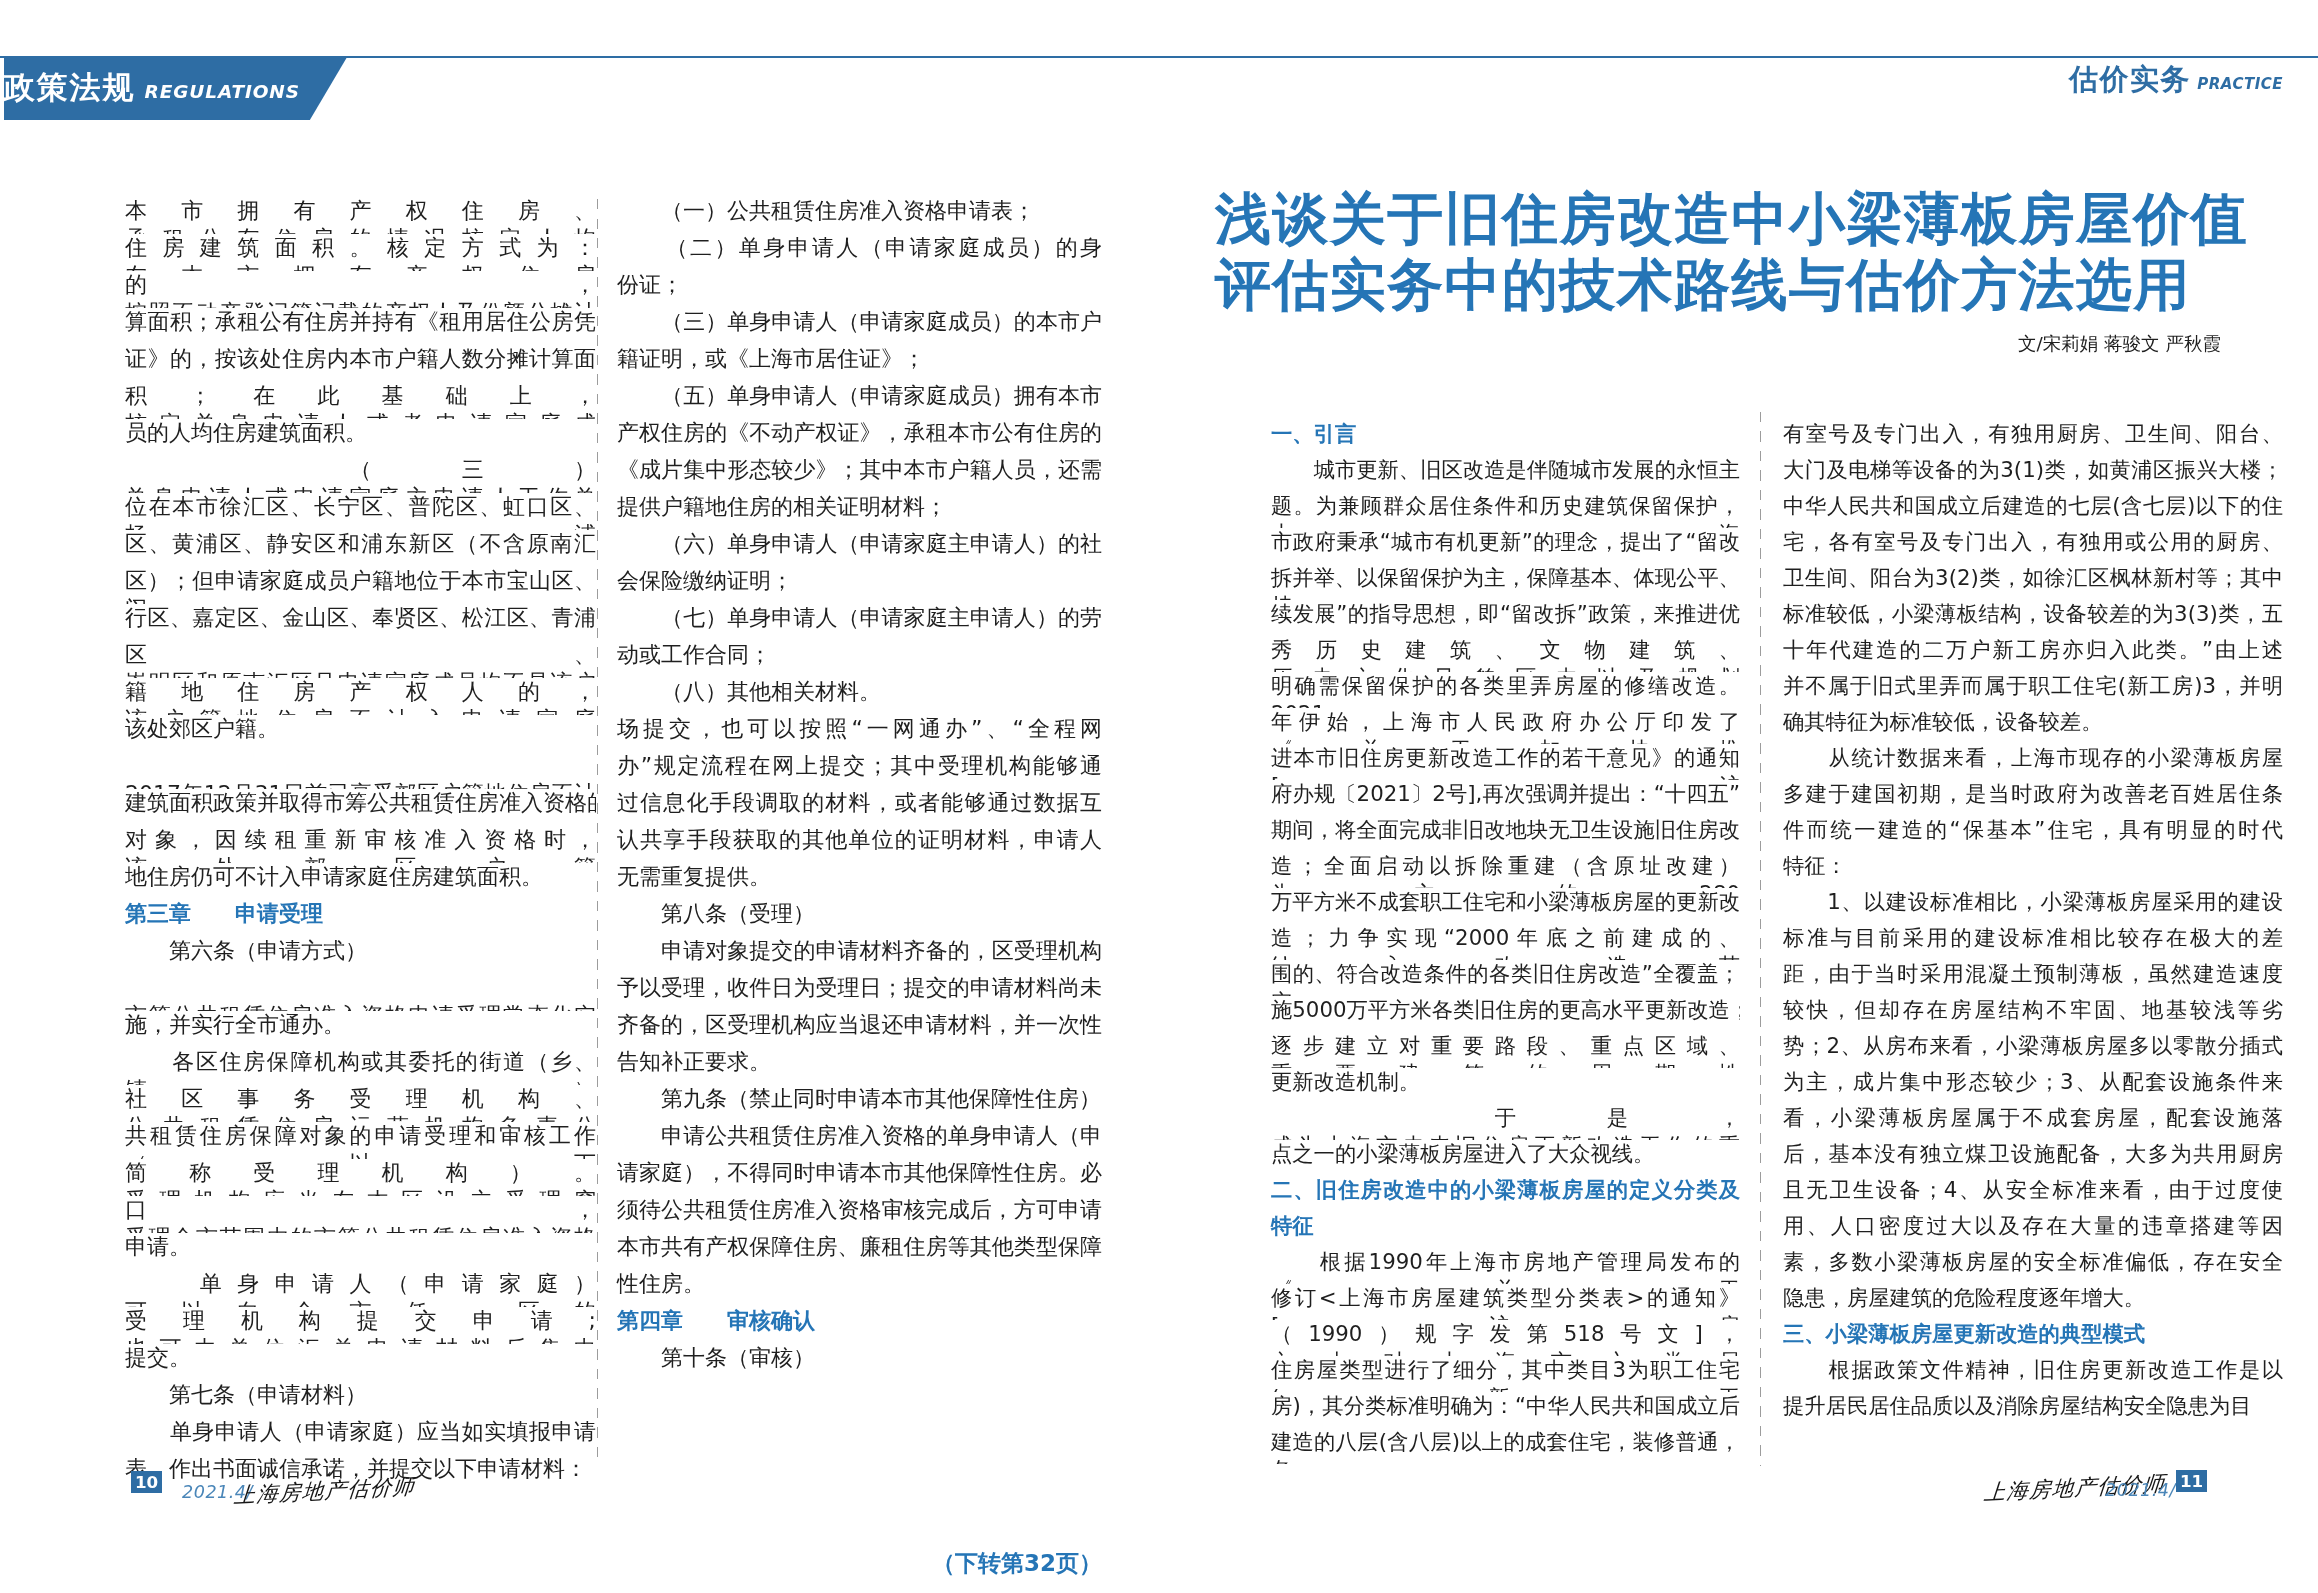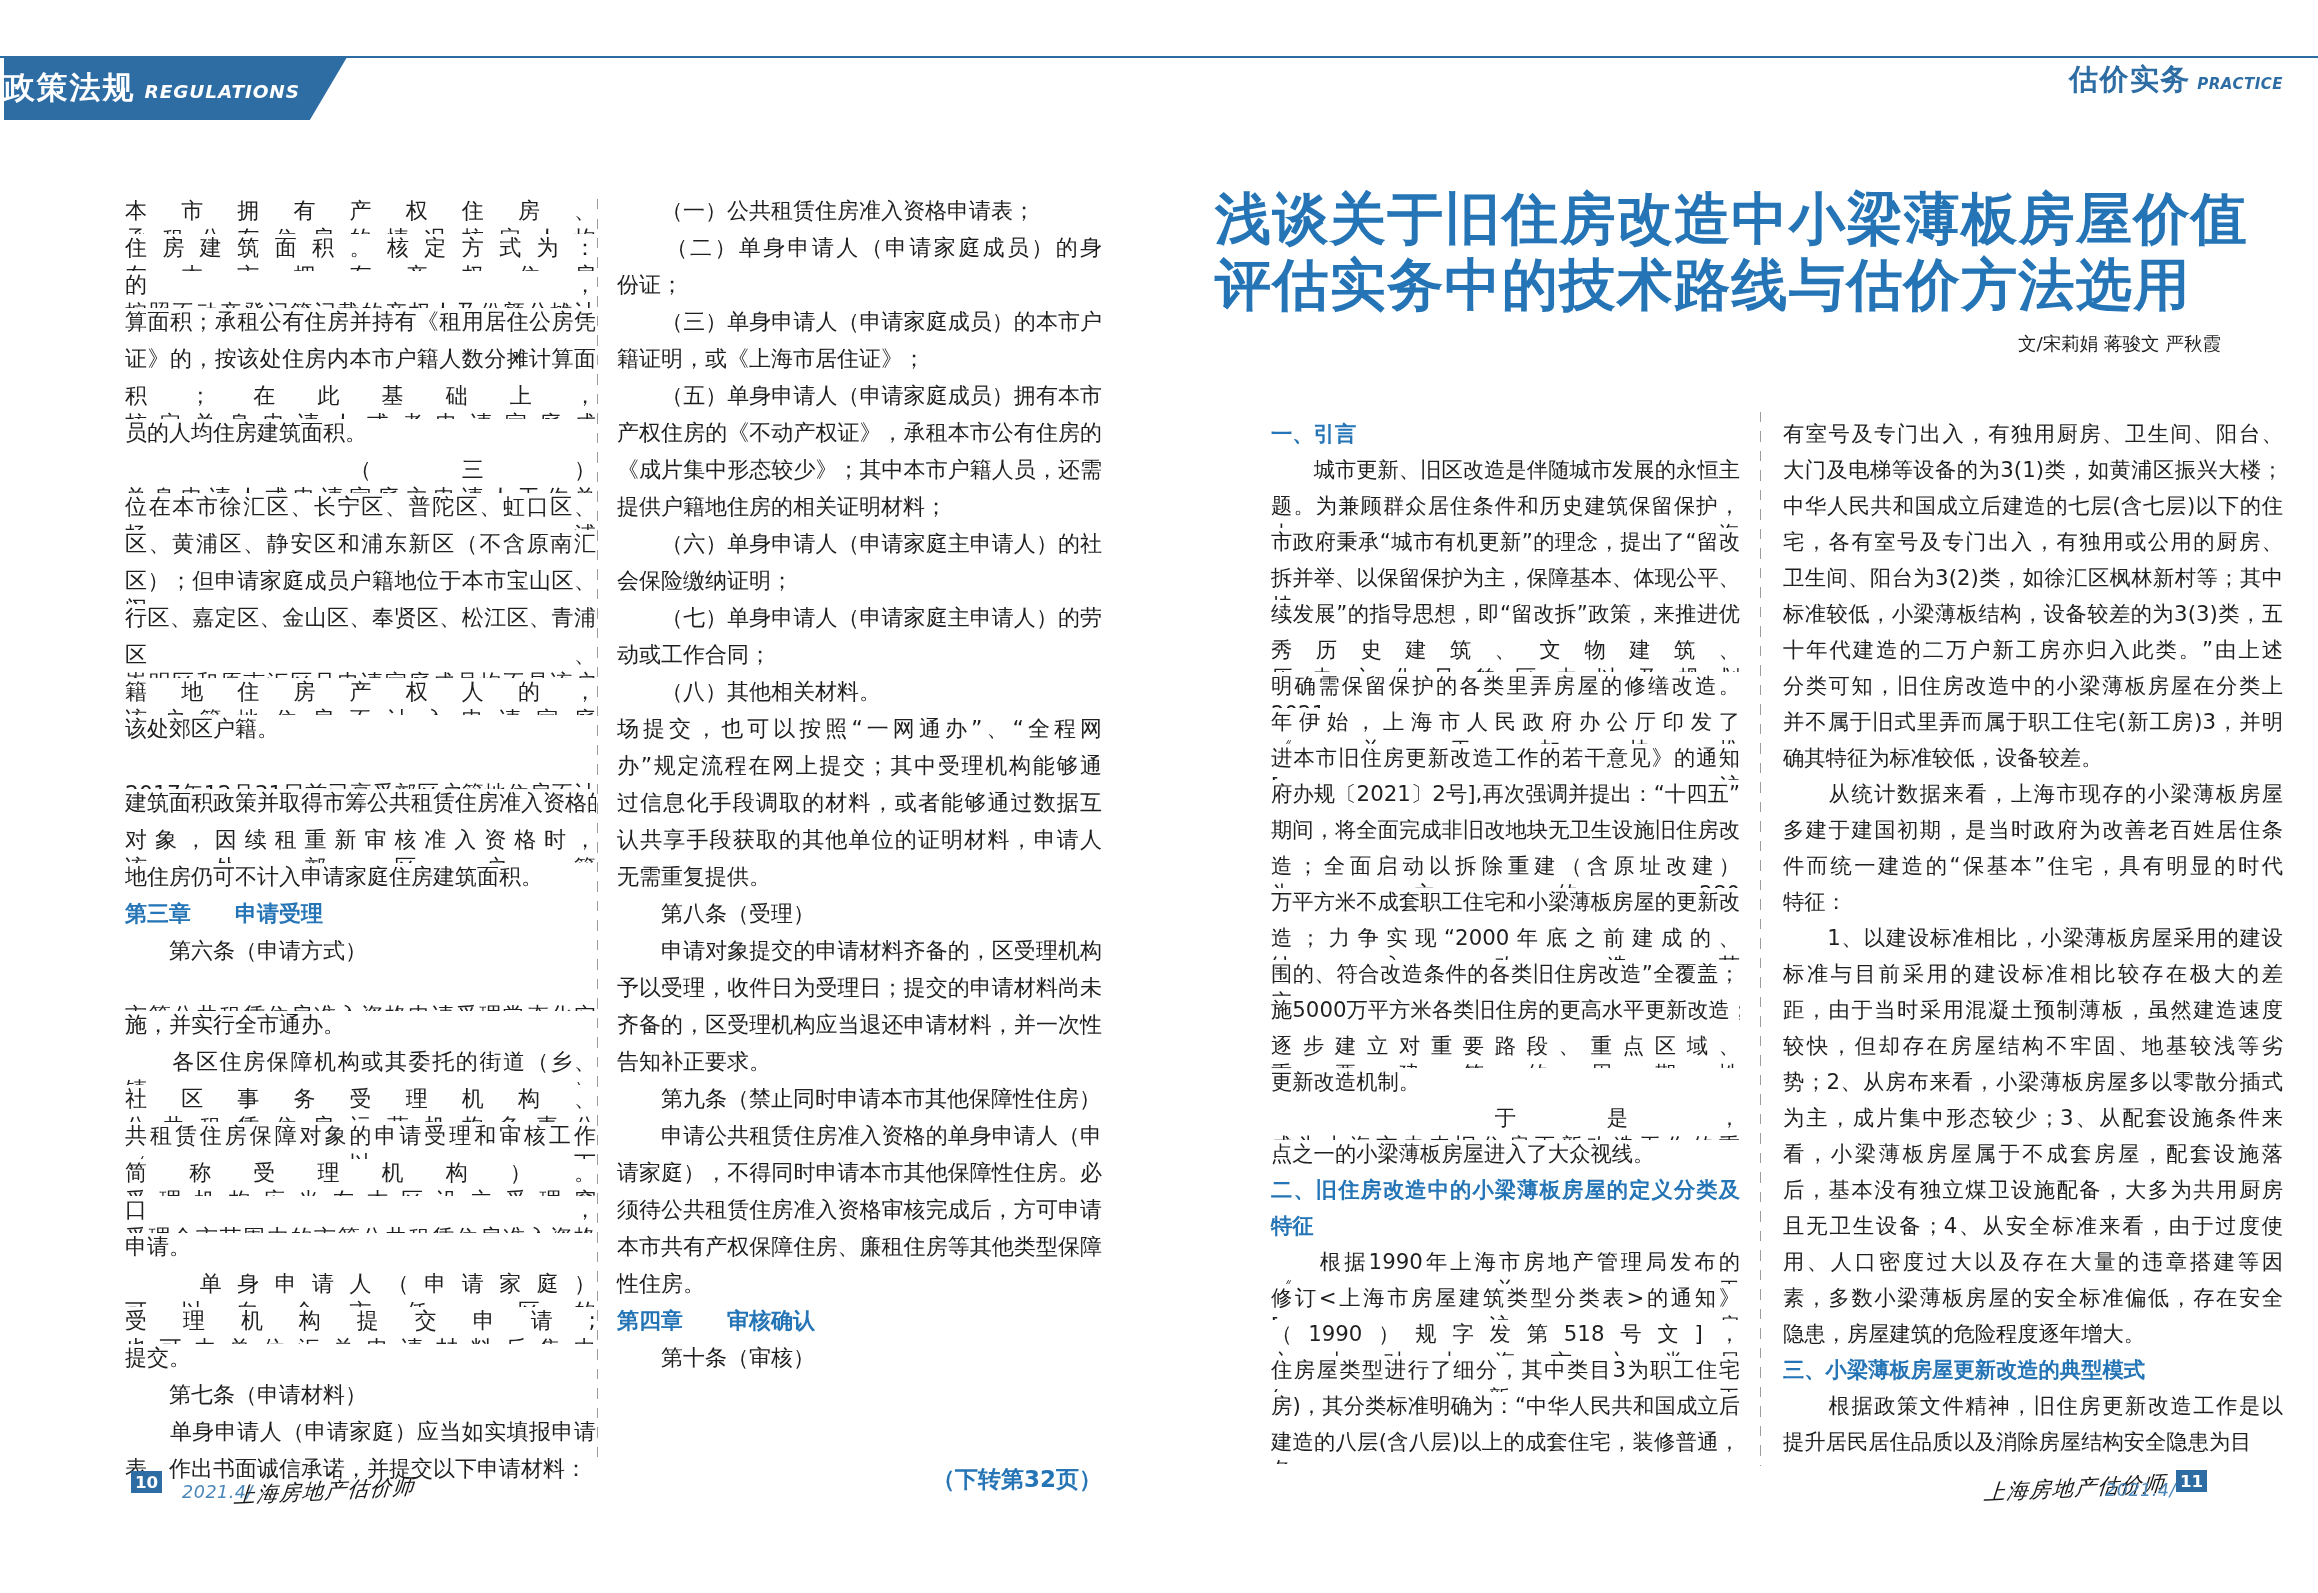--- a/index.html
+++ b/index.html
@@ -24,21 +24,21 @@
   .ln{height:37px;font-size:22px;line-height:28px;text-align:left;overflow:visible;white-space:normal;
       word-break:keep-all;}
   .rp .ln{height:36px;font-size:21.3px;}
   .ln.j{text-align:justify;text-align-last:justify;overflow:hidden;height:37px;}
   .rp .ln.j{height:36px;}
   .ln.h{color:var(--heading);font-weight:700;}
   #col1{left:125px;top:197px;width:471px;}
   #col2{left:617px;top:197px;width:485px;}
   #col3{left:1271px;top:420px;width:469px;}
   #col4{left:1783px;top:420px;width:500px;}
-  .continuation{position:absolute;left:617px;top:1464px;width:485px;text-align:right;
+  .continuation{position:absolute;left:617px;top:1548px;width:485px;text-align:right;
                 color:var(--heading);font-weight:700;font-size:23px;}
   
   .vdash{position:absolute;width:1.4px;background:repeating-linear-gradient(to bottom,#9c9c9c 0 10.2px,transparent 10.2px 19.5px);}
   #dash-left{left:597px;top:199px;height:1261px;}
   #dash-right{left:1760px;top:412px;height:1054px;}
   
   .pagebox{position:absolute;width:31px;height:22px;background:var(--accent);color:#fff;
            font-size:16.7px;font-weight:800;display:flex;align-items:center;justify-content:center;}
   #pagebox-left{left:131px;top:1471px;}
   #pagebox-right{left:2176px;top:1470px;}
@@ -178,21 +178,20 @@
       <div class="ln j">建造的八层(含八层)以上的成套住宅，装修普通，各</div>
     </div>
   <div id="col4" class="col rp">
       <div class="ln j">有室号及专门出入，有独用厨房、卫生间、阳台、</div>
       <div class="ln j">大门及电梯等设备的为3(1)类，如黄浦区振兴大楼；</div>
       <div class="ln j">中华人民共和国成立后建造的七层(含七层)以下的住</div>
       <div class="ln j">宅，各有室号及专门出入，有独用或公用的厨房、</div>
       <div class="ln j">卫生间、阳台为3(2)类，如徐汇区枫林新村等；其中</div>
       <div class="ln j">标准较低，小梁薄板结构，设备较差的为3(3)类，五</div>
       <div class="ln j">十年代建造的二万户新工房亦归入此类。”由上述</div>
-      <div class="ln j">分类可知，旧住房改造中的小梁薄板房屋在分类上</div>
       <div class="ln j">并不属于旧式里弄而属于职工住宅(新工房)3，并明</div>
       <div class="ln">确其特征为标准较低，设备较差。</div>
       <div class="ln j">　　从统计数据来看，上海市现存的小梁薄板房屋</div>
       <div class="ln j">多建于建国初期，是当时政府为改善老百姓居住条</div>
       <div class="ln j">件而统一建造的“保基本”住宅，具有明显的时代</div>
       <div class="ln">特征：</div>
       <div class="ln j">　　1、以建设标准相比，小梁薄板房屋采用的建设</div>
       <div class="ln j">标准与目前采用的建设标准相比较存在极大的差</div>
       <div class="ln j">距，由于当时采用混凝土预制薄板，虽然建造速度</div>
       <div class="ln j">较快，但却存在房屋结构不牢固、地基较浅等劣</div>

